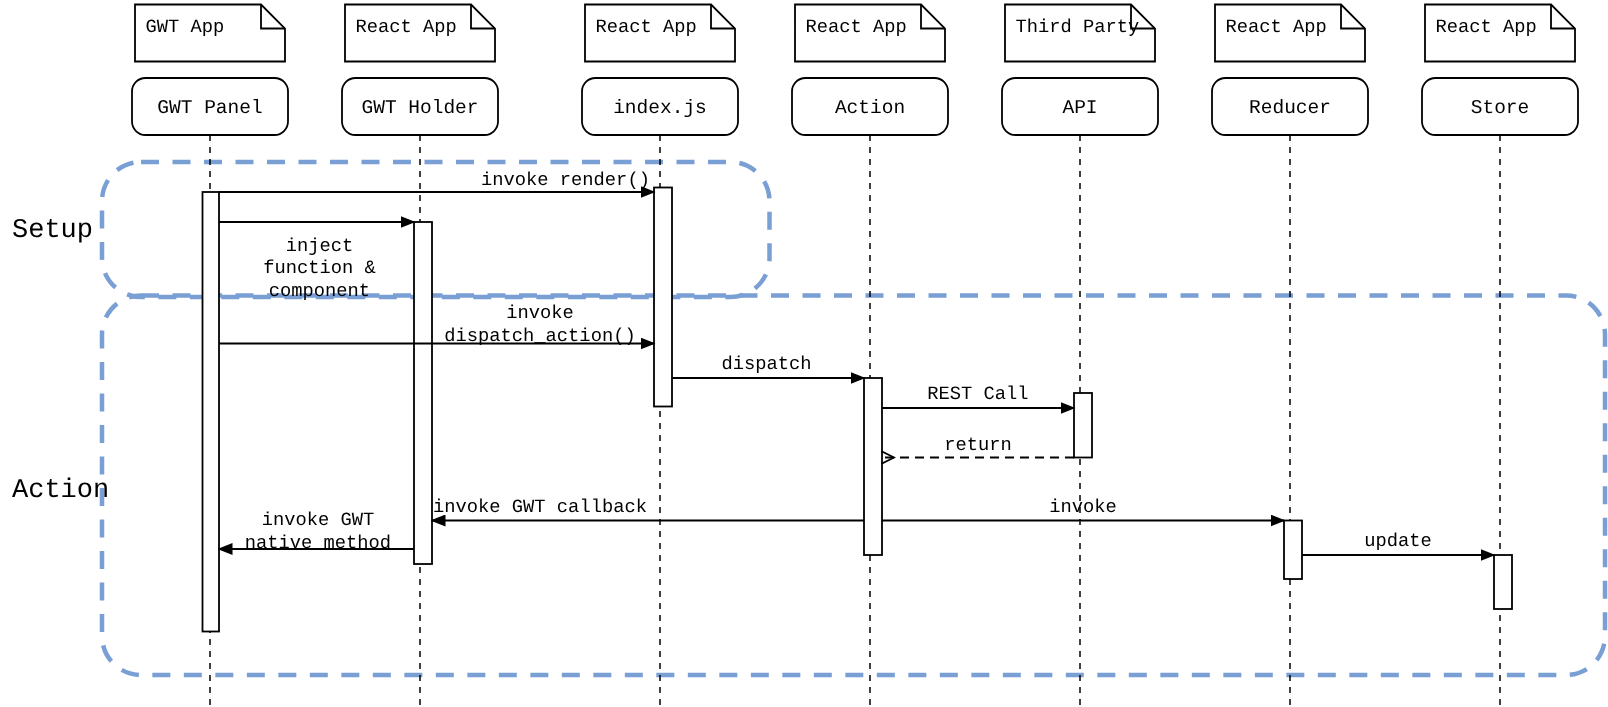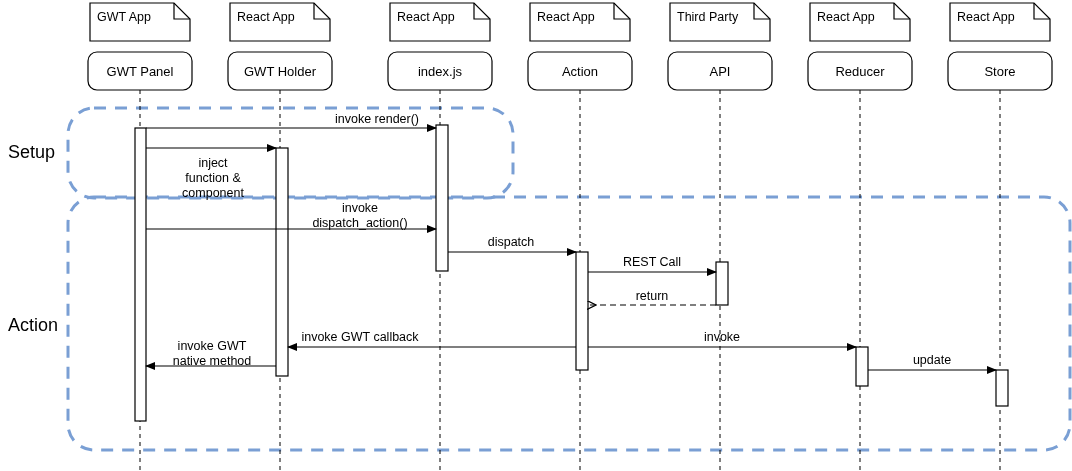--- a/index.html
+++ b/index.html
@@ -5,21 +5,21 @@
   html, body {
     margin: 0;
     padding: 0;
     background: #ffffff;
   }
   #canvas {
     position: relative;
     width: 1072px;
     height: 471px;
     background: #ffffff;
-    font-family: Liberation Sans, sans-serif;
+    font-family: Liberation Mono, monospace;
     overflow: hidden;
   }
   svg.layer {
     position: absolute;
     left: 0;
     top: 0;
     width: 1072px;
     height: 471px;
   }
   .note-text {

